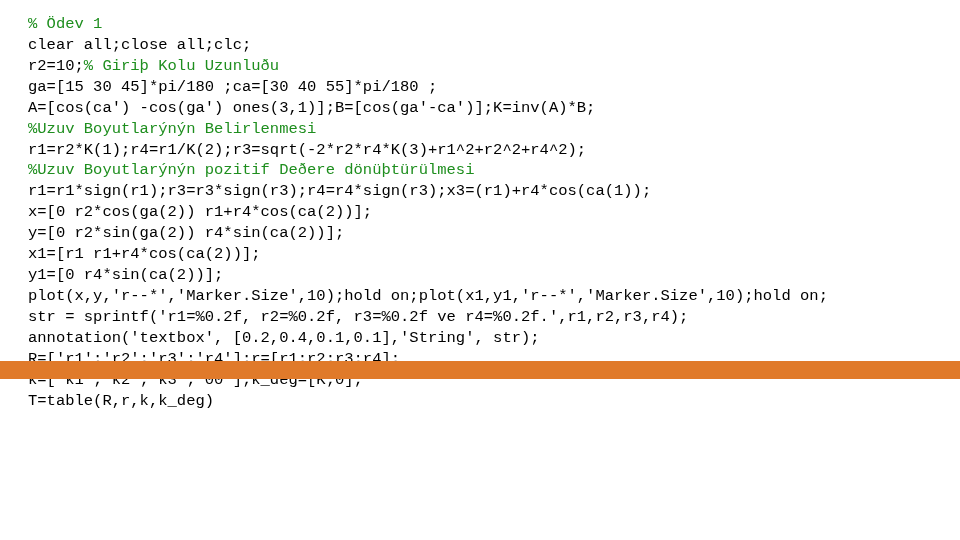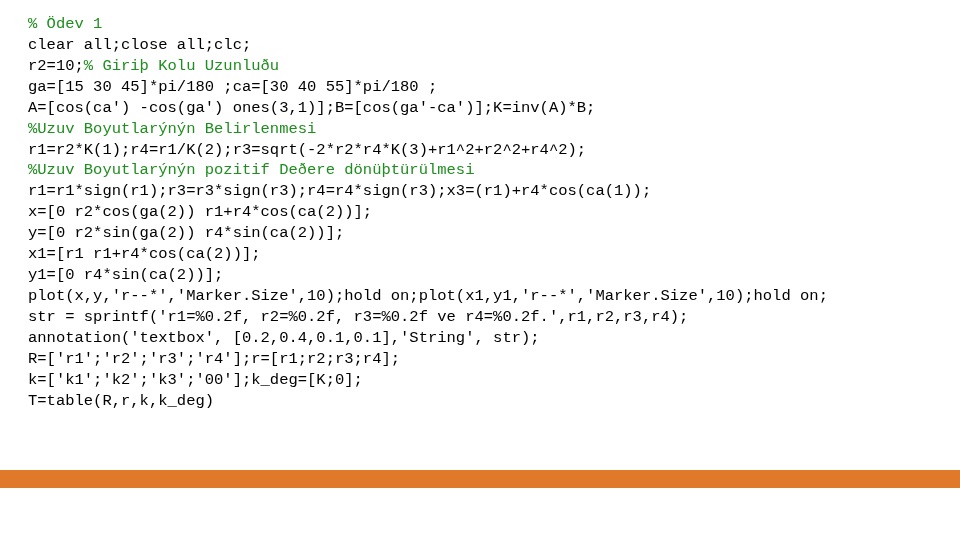--- a/index.html
+++ b/index.html
@@ -1,16 +1,16 @@
 <!DOCTYPE html>
 <html><head>
 <meta charset="utf-8">
 <style>
   html,body{margin:0;padding:0;width:960px;height:540px;background:#fff;overflow:hidden}
-  .slide{width:960px;height:488px;position:relative;box-sizing:border-box}
+  .slide{width:960px;height:379px;position:relative;box-sizing:border-box}
   .code{position:absolute;left:28px;top:14px;right:20px;font-family:"Courier New",Courier,monospace;font-size:15.5px;line-height:1.35;white-space:pre;color:#000}
   .cmt{color:#1e8e1e}
   .footer{position:absolute;left:0;bottom:0;width:100%;height:18px;background:#e07a2a}
 </style>
 </head>
 <body>
 <div class="slide">
 <div class="code"><span class="cmt">% Ödev 1</span>
 <span>clear all;close all;clc;</span>
 <span>r2=10;</span><span class="cmt">% Giriþ Kolu Uzunluðu</span>

